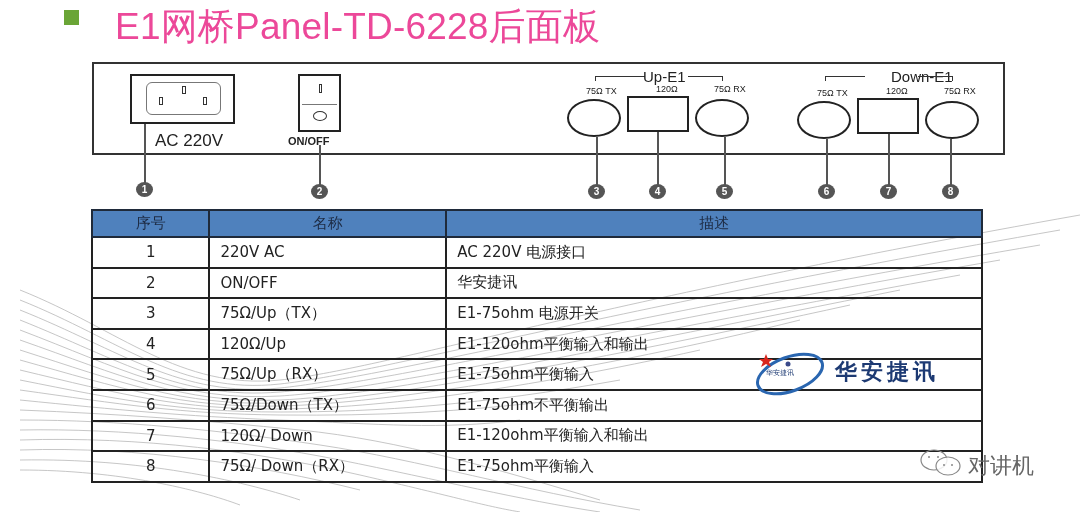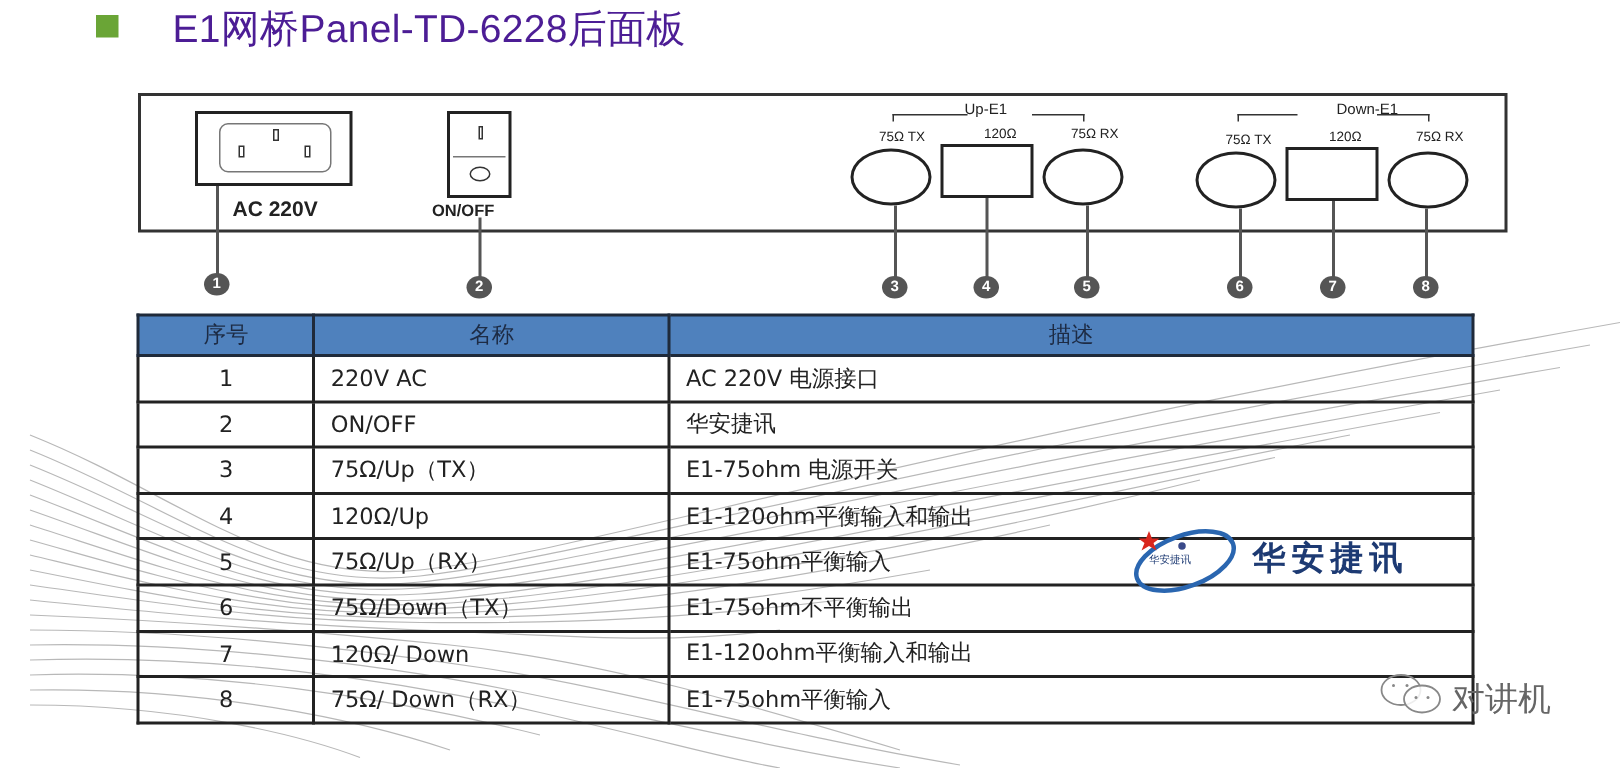--- a/index.html
+++ b/index.html
@@ -2,35 +2,35 @@
 <html><head>
 <meta charset="utf-8">
 <style>
   * { box-sizing: border-box; margin: 0; padding: 0; }
   html, body { width: 1080px; height: 512px; background: #ffffff; overflow: hidden; }
   body { position: relative; font-family: "DejaVu Sans", "Liberation Sans", sans-serif; color: #222; }
 
   .bg-lines { position: absolute; left: 0; top: 0; width: 1080px; height: 512px; pointer-events: none; }
 
   .title-bullet { position: absolute; left: 64px; top: 10px; width: 15px; height: 15px; background: #6aa536; }
-  .title { position: absolute; left: 115px; top: 2px; font-size: 26px; color: #4c1d95; font-family: "Liberation Sans", "DejaVu Sans", sans-serif; letter-spacing: 0.2px; }
+  .title { position: absolute; left: 115px; top: 2px; font-size: 37px; color: #ec4899; font-family: "Liberation Sans", "DejaVu Sans", sans-serif; letter-spacing: 0.2px; }
 
   .panel { position: absolute; left: 92px; top: 62px; width: 913px; height: 93px; border: 2px solid #333; background: #fff; }
   .ac-box { position: absolute; left: 130px; top: 74px; width: 105px; height: 50px; border: 2px solid #222; background: #fff; }
   .ac-inner { position: absolute; left: 14px; top: 6px; width: 75px; height: 33px; border: 1.5px solid #777; border-radius: 6px; }
   .pin { position: absolute; width: 4px; height: 8px; border: 1.5px solid #333; }
-  .ac-label { position: absolute; left: 155px; top: 131px; font-size: 14px; font-weight: bold; font-family: "Liberation Sans", sans-serif; color: #222; }
+  .ac-label { position: absolute; left: 155px; top: 131px; font-size: 17px; font-weight: normal; font-family: "Liberation Sans", sans-serif; color: #222; }
   .switch-box { position: absolute; left: 298px; top: 74px; width: 43px; height: 58px; border: 2px solid #222; background: #fff; }
   .switch-div { position: absolute; left: 2px; right: 2px; top: 28px; border-top: 1px solid #777; }
   .switch-i { position: absolute; left: 19px; top: 8px; width: 3px; height: 9px; border: 1px solid #333; }
   .switch-o { position: absolute; left: 13px; top: 35px; width: 14px; height: 10px; border: 1px solid #333; border-radius: 50%; }
   .switch-label { position: absolute; left: 288px; top: 135px; font-size: 11px; font-weight: bold; font-family: "Liberation Sans", sans-serif; color: #222; }
 
   .port-label { position: absolute; font-size: 9px; font-family: "Liberation Sans", sans-serif; color: #222; margin-left: 12px; }
-  .group-label { position: absolute; font-size: 10px; font-family: "Liberation Sans", sans-serif; color: #222; }
+  .group-label { position: absolute; font-size: 15px; font-family: "Liberation Sans", sans-serif; color: #222; }
   .bracket { position: absolute; border-top: 1.5px solid #333; height: 5px; }
   .bracket.left { border-left: 1.5px solid #333; }
   .bracket.right { border-right: 1.5px solid #333; }
   .bnc { position: absolute; width: 54px; height: 38px; border: 2px solid #222; border-radius: 50%; background: #fff; }
   .rj { position: absolute; width: 62px; height: 36px; border: 2px solid #222; background: #fff; }
   .leader { position: absolute; width: 1.5px; background: #555; }
   .callout { position: absolute; width: 17px; height: 15px; border-radius: 50%; background: #555; color: #fff; font-size: 10px; font-weight: bold; text-align: center; line-height: 15px; font-family: "Liberation Sans", sans-serif; }
 
   table.spec { position: absolute; left: 91px; top: 209px; width: 892px; border-collapse: collapse; font-family: "DejaVu Sans", sans-serif; font-size: 15px; color: #222; }
   table.spec th { background: #4f81bd; color: #1d2b44; font-weight: normal; height: 27px; border: 2px solid #1f2a3a; font-size: 15px; }

